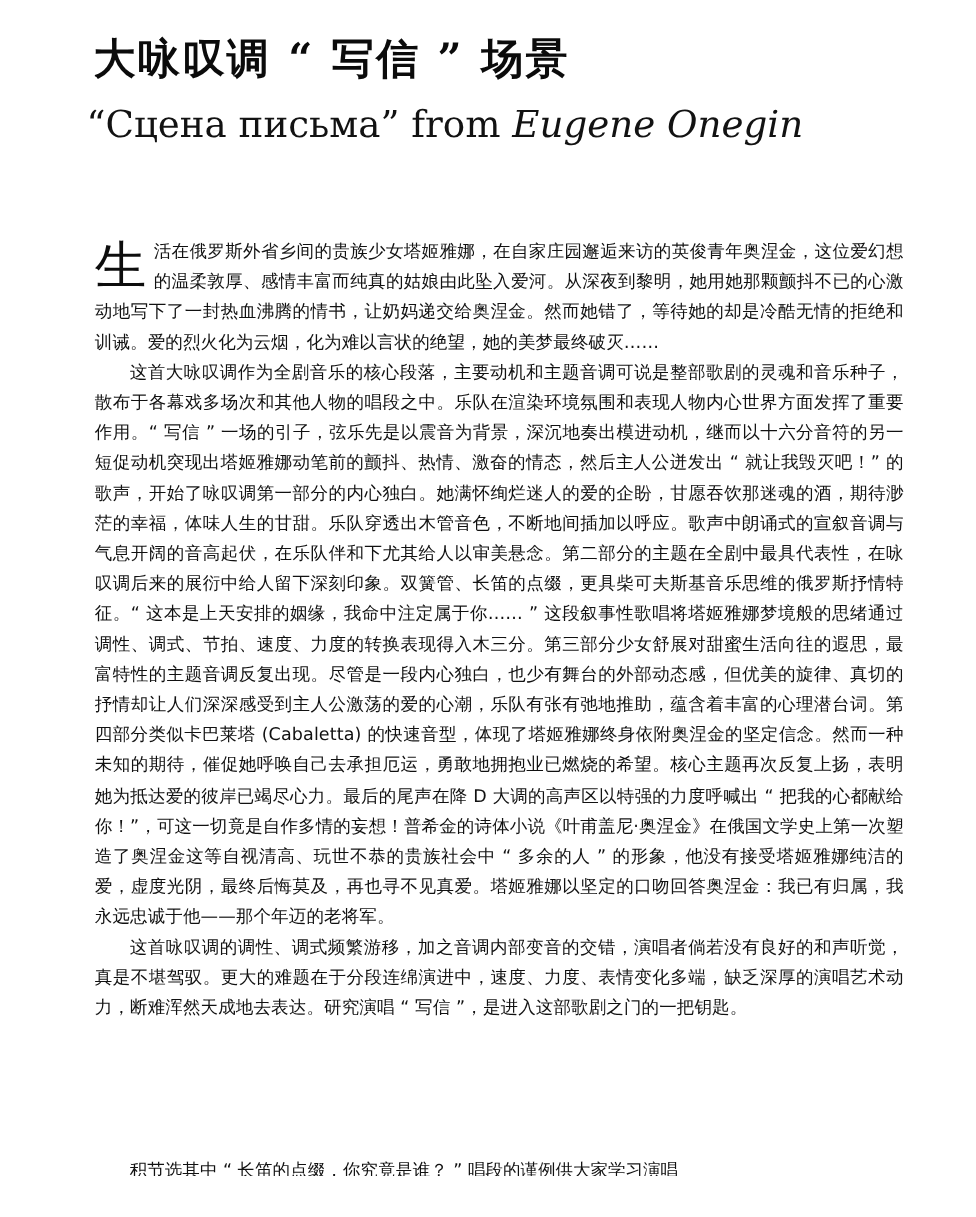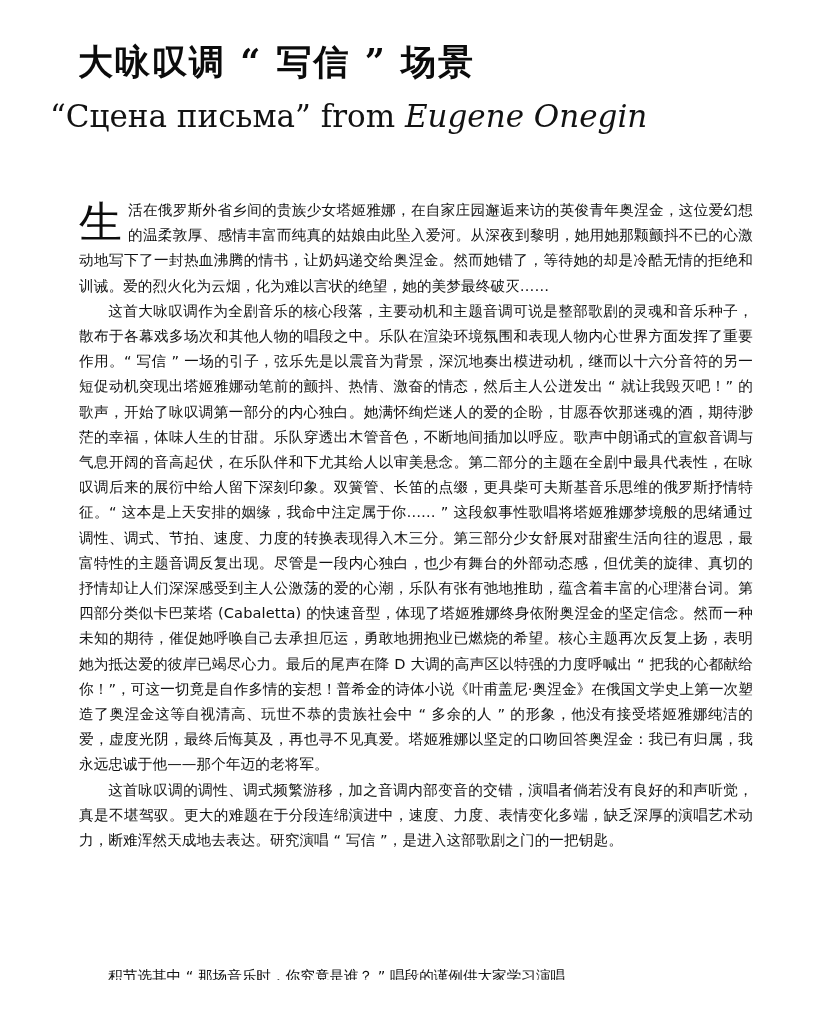--- a/index.html
+++ b/index.html
@@ -31,21 +31,21 @@
   
   .header {
     position: absolute;
     left: 0;
     top: 0;
     width: 813px;
   }
 
   .main-title {
     margin: 0;
-    padding: 42px 0 0 78px;
+    padding: 30px 0 0 78px;
     font-family: "DejaVu Serif", "Liberation Serif", serif;
     font-weight: bold;
     font-size: 35px;
     line-height: 1.15;
     letter-spacing: 2px;
     color: #0b0b0b;
     white-space: nowrap;
   }
 
   .subtitle-row {
@@ -73,21 +73,21 @@
     font-size: 13.5px;
     letter-spacing: 0.5px;
     color: #111111;
     vertical-align: baseline;
     position: relative;
     top: -2px;
   }
 
   .latin-title {
     margin: 0;
-    padding: 16px 0 0 50px;
+    padding: 16px 0 0 72px;
     font-family: "DejaVu Serif", "Liberation Serif", serif;
     font-size: 31px;
     font-weight: normal;
     letter-spacing: 0px;
     color: #121212;
     white-space: nowrap;
   }
   .latin-title .ital {
     font-style: italic;
   }
@@ -173,16 +173,16 @@
     </p>
 
 
     <p class="para">
       <span>这首咏叹调的调性、调式频繁游移，加之音调内部变音的交错，演唱者倘若没有良好的和声听觉，真是不堪驾驭。更大的难题在于分段连绵演进中，速度、力度、表情变化多端，缺乏深厚的演唱艺术动力，断难浑然天成地去表达。研究演唱 “ 写信 ”，是进入这部歌剧之门的一把钥匙。</span>
     </p>
 
   </div>
 
   <div class="clipped-line">
-    <span class="inner">积节选其中 “ 那场音乐时，你究竟是谁？ ” 唱段的谨例供大家学习演唱</span>
+    <span class="inner">积节选其中 “ 长笛的点缀，你究竟是谁？ ” 唱段的谨例供大家学习演唱</span>
   </div>
 
 </div>
 
 </body></html>

